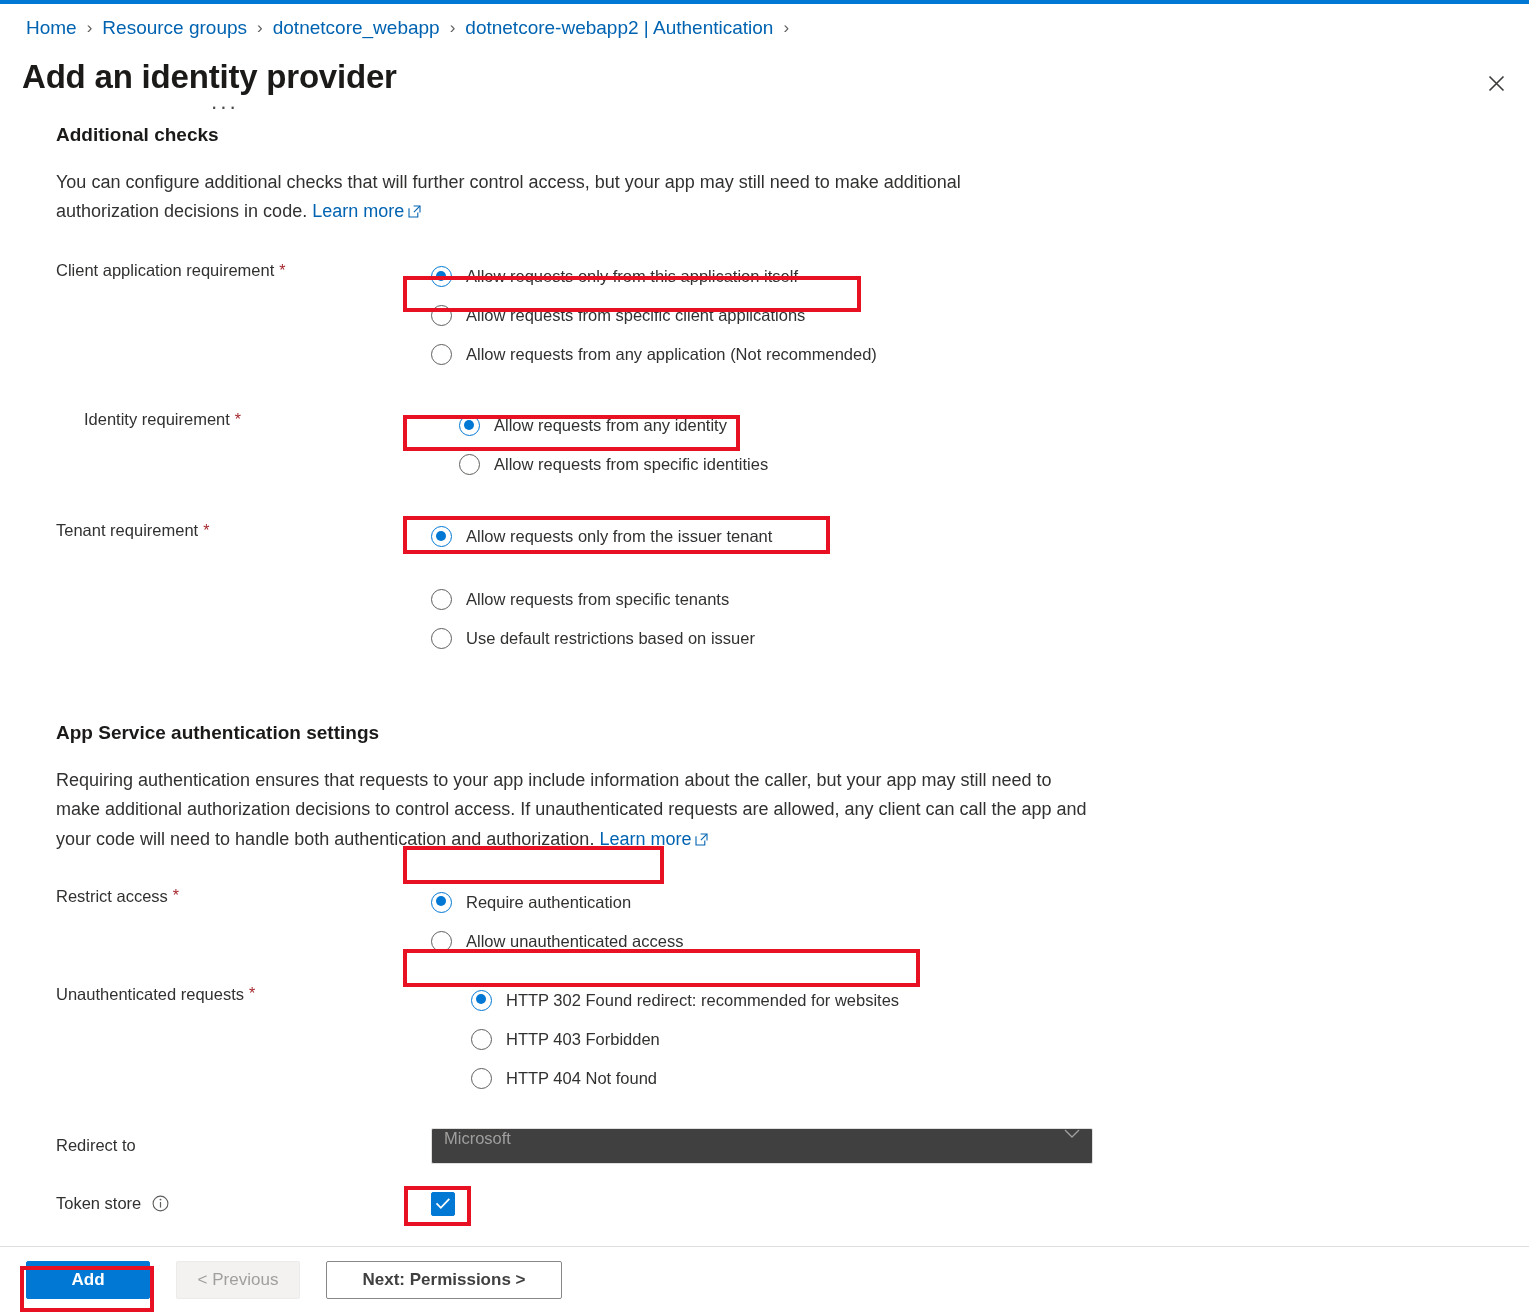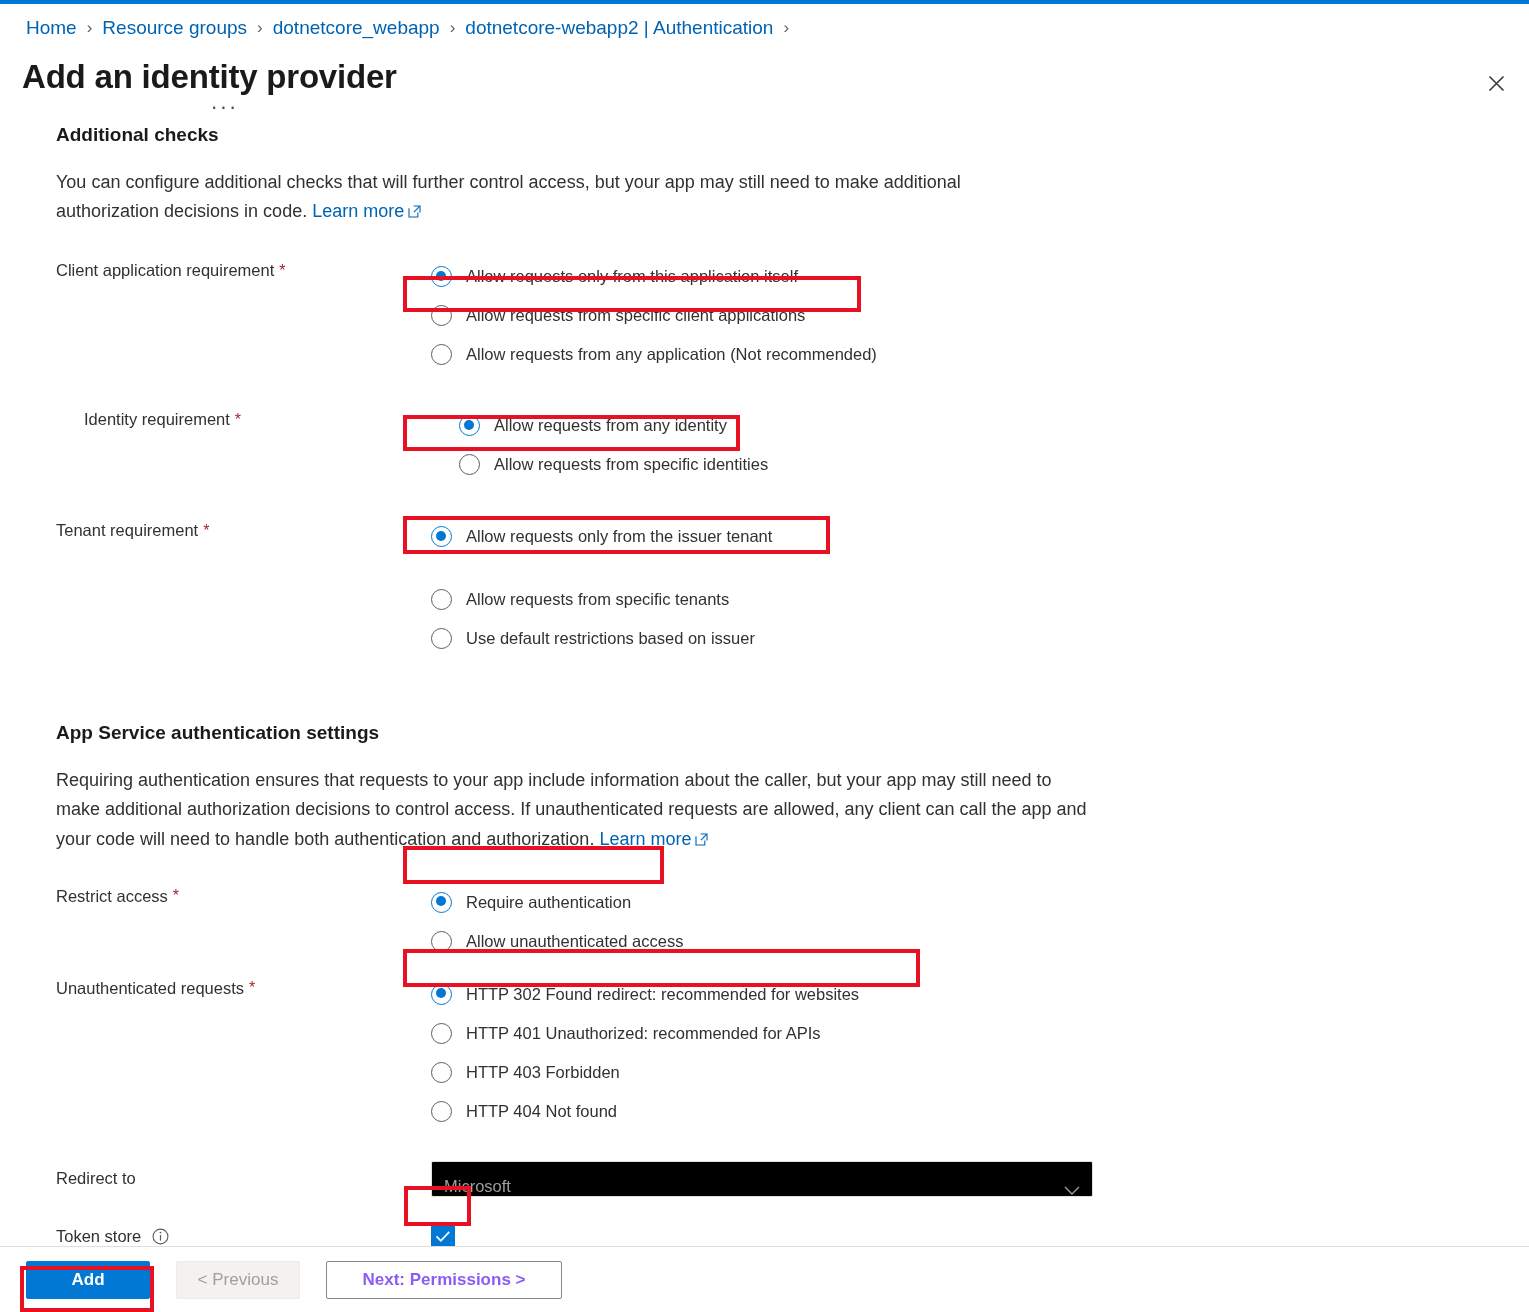--- a/index.html
+++ b/index.html
@@ -173,25 +173,25 @@
     position: absolute;
     border: 4px solid #e81123;
     pointer-events: none;
     z-index: 5;
   }
 
   
   .dropdown {
     width: 662px;
     height: 36px;
-    background: #000000;
+    background: #404040;
     border: 1px solid #e1dfdd;
     border-radius: 2px;
     display: flex;
-    align-items: flex-end;
+    align-items: flex-start;
     padding: 0 12px;
     cursor: default;
   }
   .dropdown-value {
     flex: 1 1 auto;
     font-size: 16.5px;
     color: #a19f9d;
   }
   .chev { color: #a19f9d; display: flex; }
 
@@ -240,21 +240,21 @@
   }
   .btn-disabled {
     background: #f3f2f1;
     color: #a19f9d;
     border: 1px solid #edebe9;
     cursor: default;
     font-weight: 400;
   }
   .btn-default {
     background: #ffffff;
-    color: #8b5cf6;
+    color: #404040;
     border: 1px solid #8a8886;
     min-width: 236px;
   }
 </style>
 </head>
 <body>
 
 <div class="page">
 
   <div class="breadcrumb">
@@ -368,33 +368,29 @@
             <span class="radio-mark"></span>
             <span class="radio-text">Require authentication</span>
           </div>
           <div class="radio-opt">
             <span class="radio-mark"></span>
             <span class="radio-text">Allow unauthenticated access</span>
           </div>
         </div>
       </div>
 
-      <div class="field" style="margin-top:14px;">
+      <div class="field" style="margin-top:20px;gap:40px;">
         <div class="field-label">
           <span>Unauthenticated requests</span>
           <span class="req-star">*</span>
         </div>
         <div class="field-control">
           <div class="radio-opt checked">
             <span class="radio-mark"></span>
             <span class="radio-text">HTTP 302 Found redirect: recommended for websites</span>
-          </div>
-          <div class="radio-opt">
-            <span class="radio-mark"></span>
-            <span class="radio-text">HTTP 401 Unauthorized: recommended for APIs</span>
           </div>
           <div class="radio-opt">
             <span class="radio-mark"></span>
             <span class="radio-text">HTTP 403 Forbidden</span>
           </div>
           <div class="radio-opt">
             <span class="radio-mark"></span>
             <span class="radio-text">HTTP 404 Not found</span>
           </div>
         </div>

